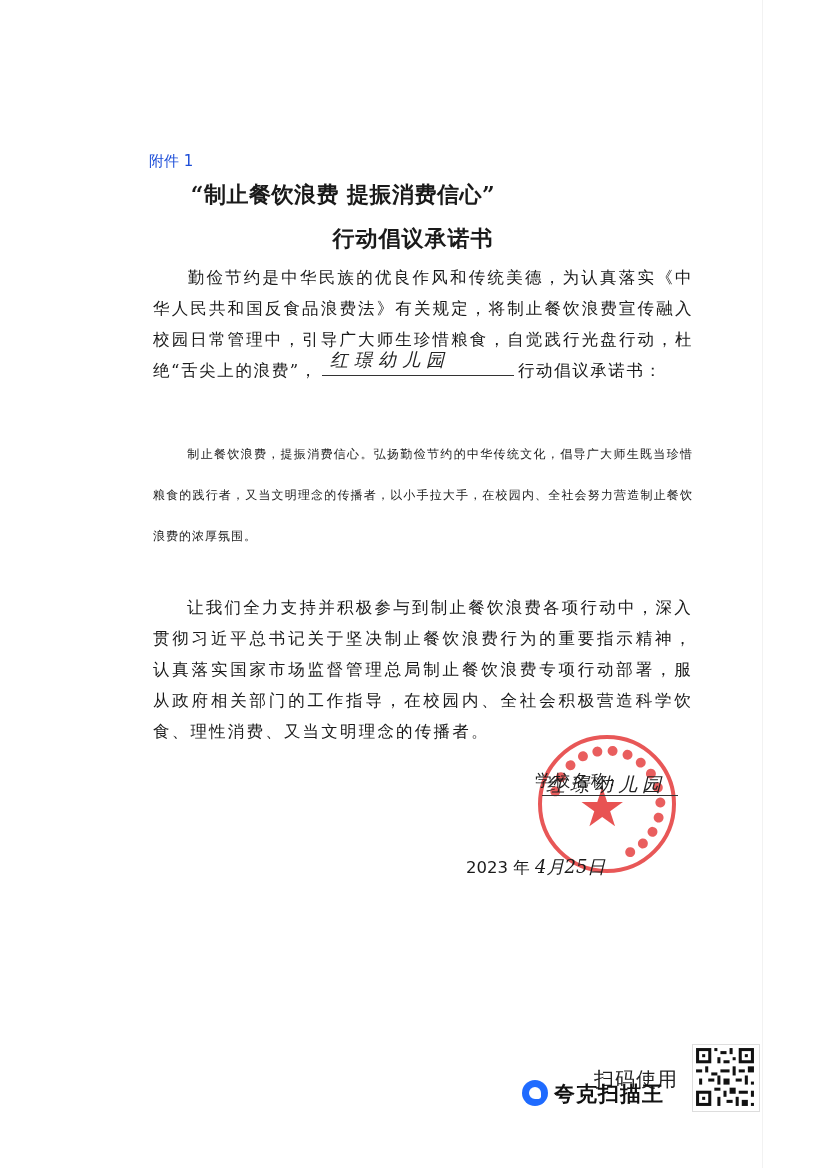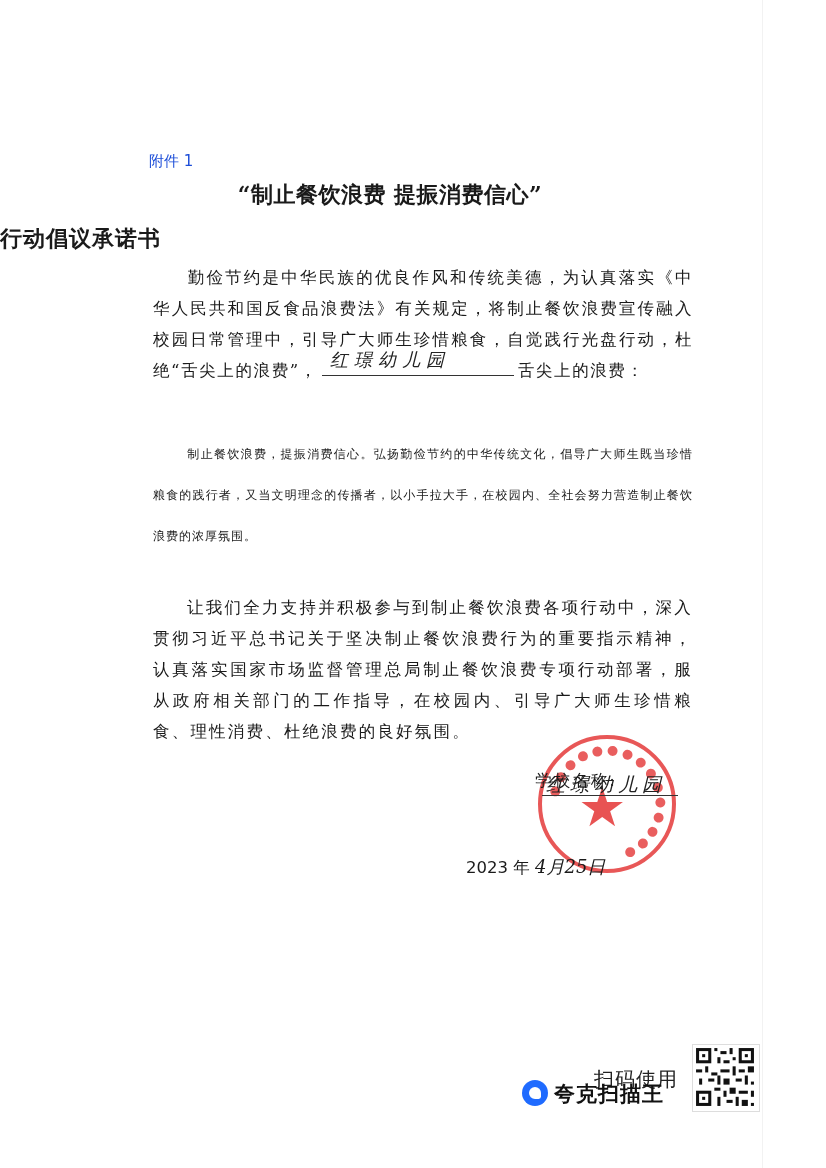--- a/index.html
+++ b/index.html
@@ -15,25 +15,25 @@
       background: #f2f2f2;
     }
     .attachment {
       position: absolute; left: 149px; top: 152px;
       font-family: "DejaVu Sans", "Liberation Sans", sans-serif;
       font-size: 15px; color: #1d4ed8;
     }
     .title1 {
       position: absolute; left: 0; width: 670px; top: 180px;
       text-align: center; font-size: 22px; font-weight: bold; letter-spacing: 0.5px;
-      padding-left: 16px; box-sizing: border-box; margin-left: 47px;
+      padding-left: 16px; box-sizing: border-box;
     }
     .title2 {
       position: absolute; left: 0; width: 826px; top: 224px;
-      text-align: left; font-size: 22px; font-weight: bold; letter-spacing: 1px;
+      text-align: center; font-size: 22px; font-weight: bold; letter-spacing: 1px;
     }
     .para {
       position: absolute; left: 153px; width: 540px;
       font-size: 16.5px; letter-spacing: 1.6px;
       text-align: justify; text-align-last: left;
     }
     .p1 { top: 262px; line-height: 31px; }
     .p2 { top: 434px; line-height: 41px; font-family: "DejaVu Sans", "Liberation Sans", sans-serif; font-size: 12px; letter-spacing: 1px; }
     .p3 { top: 620px; line-height: 31px; letter-spacing: 2.2px; }
     .indent { display: inline-block; width: 34px; }
@@ -103,25 +103,25 @@
 </head>
 <body>
 
 <div class="page-edge"></div>
 
 <div class="attachment">附件 1</div>
 
 <div class="title1">“制止餐饮浪费  提振消费信心”</div>
 <div class="title2">行动倡议承诺书</div>
 
-<div class="para p1"><span class="indent"></span><span>勤俭节约是中华民族的优良作风和传统美德，为认真落实《中华人民共和国反食品浪费法》有关规定，将制止餐饮浪费宣传融入校园日常管理中，引导广大师生珍惜粮食，自觉践行光盘行动，杜绝“舌尖上的浪费”，</span><span class="fill-line"><span class="handwriting">红璟幼儿园</span></span><span>舌尖上的浪费：</span></div>
+<div class="para p1"><span class="indent"></span><span>勤俭节约是中华民族的优良作风和传统美德，为认真落实《中华人民共和国反食品浪费法》有关规定，将制止餐饮浪费宣传融入校园日常管理中，引导广大师生珍惜粮食，自觉践行光盘行动，杜绝“舌尖上的浪费”，</span><span class="fill-line"><span class="handwriting">红璟幼儿园</span></span><span>行动倡议承诺书：</span></div>
 
 <div class="para p2"><span class="indent"></span><span>制止餐饮浪费，提振消费信心。弘扬勤俭节约的中华传统文化，倡导广大师生既当珍惜粮食的践行者，又当文明理念的传播者，以小手拉大手，在校园内、全社会努力营造制止餐饮浪费的浓厚氛围。</span></div>
 
-<div class="para p3" style="top:592px;"><span class="indent"></span><span>让我们全力支持并积极参与到制止餐饮浪费各项行动中，深入贯彻习近平总书记关于坚决制止餐饮浪费行为的重要指示精神，认真落实国家市场监督管理总局制止餐饮浪费专项行动部署，服从政府相关部门的工作指导，在校园内、引导广大师生珍惜粮食、理性消费、杜绝浪费的良好氛围。</span></div>
+<div class="para p3" style="top:592px;"><span class="indent"></span><span>让我们全力支持并积极参与到制止餐饮浪费各项行动中，深入贯彻习近平总书记关于坚决制止餐饮浪费行为的重要指示精神，认真落实国家市场监督管理总局制止餐饮浪费专项行动部署，服从政府相关部门的工作指导，在校园内、全社会积极营造科学饮食、理性消费、又当文明理念的传播者。</span></div>
 
 <div class="stamp">
   <svg class="stamp-text" viewBox="0 0 130 130">
     <defs>
         <path id="ring" d="M65,65 m-50,0 a50,50 0 1,1 100,0 a50,50 0 1,1 -100,0"></path>
       </defs>
     <text font-size="13" fill="rgba(226,40,40,0.75)" font-weight="bold" letter-spacing="3"><textPath href="#ring" startOffset="2%">●●●●●●●●●●●●●●●</textPath></text>
   </svg>
   <span class="stamp-star">★</span>
 </div>

